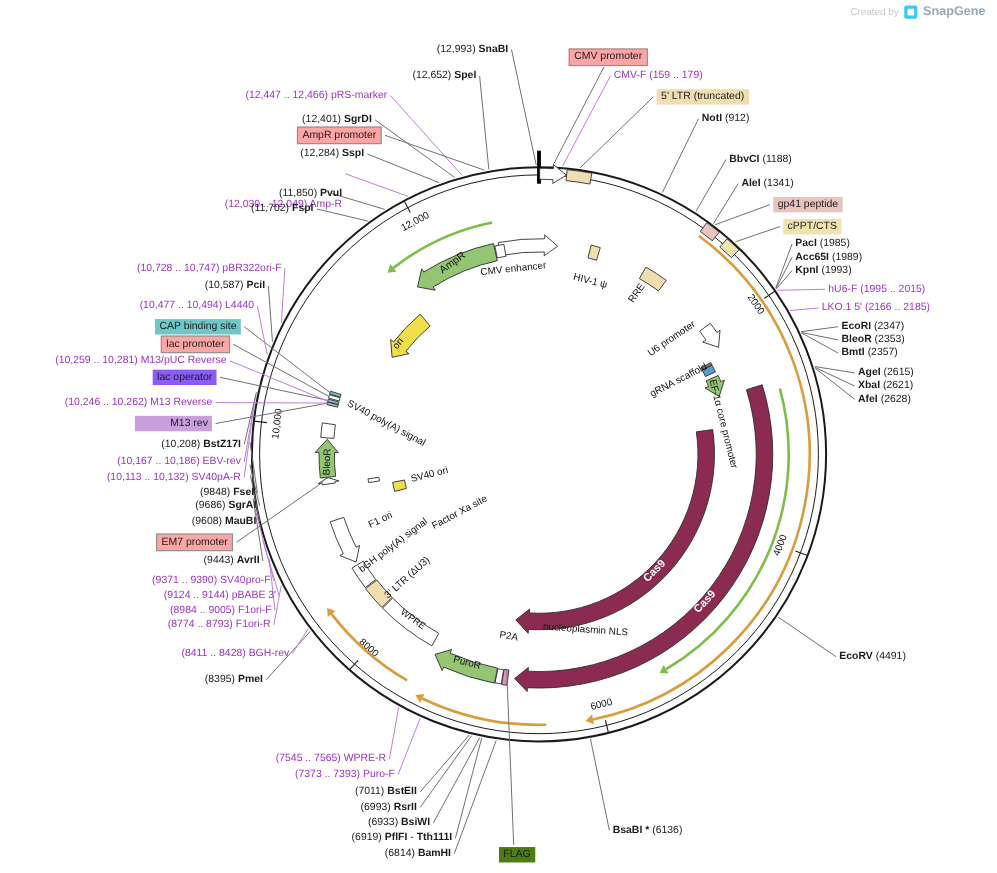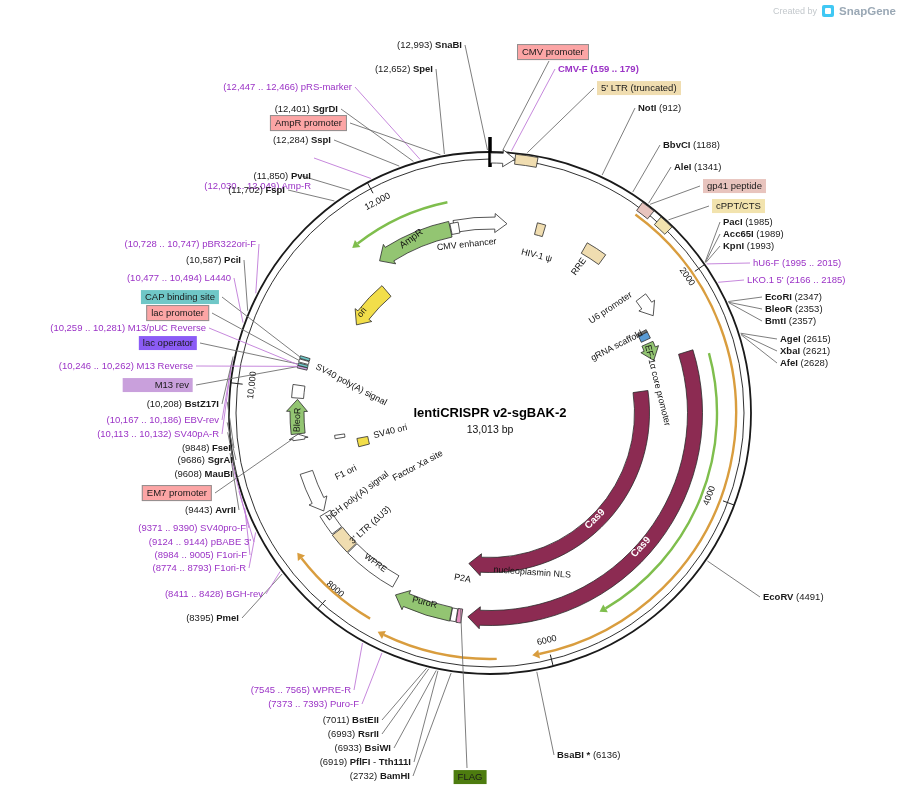--- a/index.html
+++ b/index.html
@@ -173,42 +173,42 @@
       <div class="callout align-r" style="left: 462px; top: 45px;"><span>(12,993) </span><span class="b">SnaBI</span></div>
       <div class="callout align-r" style="left: 433px; top: 69px;"><span>(12,652) </span><span class="b">SpeI</span></div>
       <div class="callout align-r primer" style="left: 352px; top: 87px;"><span>(12,447 .. 12,466)  </span><span>pRS-marker</span></div>
       <div class="callout align-r" style="left: 338px; top: 109px;"><span>(12,401) </span><span class="b">SgrDI</span></div>
       <div class="callout align-r" style="left: 347px; top: 123px; padding-left: 22px;"><span class="lbl-box">AmpR promoter</span></div>
       <div class="callout align-r" style="left: 331px; top: 140px;"><span>(12,284) </span><span class="b">SspI</span></div>
       <div class="callout align-r primer" style="left: 311px; top: 158px; margin-top: 28px;"><span>(12,030 .. 12,049)  </span><span>Amp-R</span></div>
       <div class="callout align-r" style="left: 299px; top: 176px; margin-left: 12px;"><span>(11,850) </span><span class="b">PvuI</span></div>
       <div class="callout align-r" style="left: 285px; top: 190px;"><span>(11,702) </span><span class="b">FspI</span></div>
       <div class="callout align-l" style="left: 517px; top: 52px;"><span class="lbl-box">CMV promoter</span></div>
-      <div class="callout align-l primer" style="left: 558px; top: 69px; font-weight: bold;"><span>CMV-F  </span><span>(159 .. 179)</span></div>
+      <div class="callout align-l primer" style="left: 558px; top: 69px;"><span>CMV-F  </span><span>(159 .. 179)</span></div>
       <div class="callout align-l" style="left: 597px; top: 88px;"><span class="lbl-hl" style="background: rgb(240, 221, 176);">5' LTR (truncated)</span></div>
       <div class="callout align-l" style="left: 638px; top: 108px;"><span class="b">NotI</span><span>  (912)</span></div>
       <div class="callout align-l" style="left: 663px; top: 145px;"><span class="b">BbvCI</span><span>  (1188)</span></div>
       <div class="callout align-l" style="left: 674px; top: 167px;"><span class="b">AleI</span><span>  (1341)</span></div>
       <div class="callout align-l" style="left: 703px; top: 186px;"><span class="lbl-hl" style="background: rgb(232, 196, 190);">gp41 peptide</span></div>
       <div class="callout align-l" style="left: 712px; top: 206px;"><span class="lbl-hl" style="background: rgb(242, 227, 174);">cPPT/CTS</span></div>
       <div class="callout align-l" style="left: 723px; top: 222px;"><span class="b">PacI</span><span>  (1985)</span></div>
       <div class="callout align-l" style="left: 723px; top: 234px;"><span class="b">Acc65I</span><span>  (1989)</span></div>
       <div class="callout align-l" style="left: 723px; top: 246px;"><span class="b">KpnI</span><span>  (1993)</span></div>
       <div class="callout align-l primer" style="left: 753px; top: 263px;"><span>hU6-F  </span><span>(1995 .. 2015)</span></div>
       <div class="callout align-l primer" style="left: 747px; top: 280px;"><span>LKO.1 5'  </span><span>(2166 .. 2185)</span></div>
       <div class="callout align-l" style="left: 765px; top: 297px;"><span class="b">EcoRI</span><span>  (2347)</span></div>
       <div class="callout align-l" style="left: 765px; top: 309px;"><span class="b">BleoR</span><span>  (2353)</span></div>
       <div class="callout align-l" style="left: 765px; top: 321px;"><span class="b">BmtI</span><span>  (2357)</span></div>
       <div class="callout align-l" style="left: 780px; top: 339px;"><span class="b">AgeI</span><span>  (2615)</span></div>
       <div class="callout align-l" style="left: 780px; top: 351px;"><span class="b">XbaI</span><span>  (2621)</span></div>
       <div class="callout align-l" style="left: 780px; top: 363px;"><span class="b">AfeI</span><span>  (2628)</span></div>
       <div class="callout align-l" style="left: 763px; top: 597px;"><span class="b">EcoRV</span><span>   (4491)</span></div>
       <div class="callout align-l" style="left: 557px; top: 755px;"><span class="b">BsaBI *</span><span>   (6136)</span></div>
       <div class="callout align-c" style="left: 470px; top: 777px;"><span class="lbl-hl" style="background: #4d7c0f;">FLAG</span></div>
-      <div class="callout align-r" style="left: 410px; top: 776px;"><span>(2732) </span><span class="b">BamHI</span></div>
+      <div class="callout align-r" style="left: 410px; top: 776px;"><span>(6814) </span><span class="b">BamHI</span></div>
       <div class="callout align-r" style="left: 411px; top: 762px;"><span>(6919) </span><span class="b">PflFI</span><span>  - </span><span class="b">Tth111I</span></div>
       <div class="callout align-r" style="left: 391px; top: 748px;"><span>(6933) </span><span class="b">BsiWI</span></div>
       <div class="callout align-r" style="left: 379px; top: 734px;"><span>(6993) </span><span class="b">RsrII</span></div>
       <div class="callout align-r" style="left: 379px; top: 720px;"><span>(7011) </span><span class="b">BstEII</span></div>
       <div class="callout align-r primer" style="left: 359px; top: 704px;"><span>(7373 .. 7393)  </span><span>Puro-F</span></div>
       <div class="callout align-r primer" style="left: 351px; top: 690px;"><span>(7545 .. 7565)  </span><span>WPRE-R</span></div>
       <div class="callout align-r" style="left: 239px; top: 618px;"><span>(8395) </span><span class="b">PmeI</span></div>
       <div class="callout align-r primer" style="left: 263px; top: 594px;"><span>(8411 .. 8428)  </span><span>BGH-rev</span></div>
       <div class="callout align-r primer" style="left: 246px; top: 568px;"><span>(8774 .. 8793)  </span><span>F1ori-R</span></div>
       <div class="callout align-r primer" style="left: 247px; top: 555px;"><span>(8984 .. 9005)  </span><span>F1ori-F</span></div>
@@ -226,23 +226,19 @@
       <div class="callout align-r primer" style="left: 193px; top: 366px;"><span>(10,246 .. 10,262)  </span><span>M13 Reverse</span></div>
       <div class="callout align-r" style="left: 197px; top: 343px;"><span class="lbl-hl" style="background: #8b5cf6;">lac operator</span></div>
       <div class="callout align-r primer" style="left: 206px; top: 328px;"><span>(10,259 .. 10,281)  </span><span>M13/pUC Reverse</span></div>
       <div class="callout align-r" style="left: 209px; top: 313px;"><span class="lbl-box">lac promoter</span></div>
       <div class="callout align-r" style="left: 219px; top: 297px;"><span class="lbl-hl" style="background: rgb(111, 199, 199);">CAP binding site</span></div>
       <div class="callout align-r primer" style="left: 231px; top: 278px;"><span>(10,477 .. 10,494)  </span><span>L4440</span></div>
       <div class="callout align-r" style="left: 241px; top: 260px;"><span>(10,587) </span><span class="b">PciI</span></div>
       <div class="callout align-r primer" style="left: 256px; top: 244px;"><span>(10,728 .. 10,747)  </span><span>pBR322ori-F</span></div>
     </div>
 
-  <div id="title">
-    <div class="name">lentiCRISPR v2-sgBAK-2</div>
-    <div class="bp">13,013 bp</div>
-  </div>
 
   <div id="wm">
     <span class="cb">Created by</span>
     <span class="logo"></span>
     <span class="brand">SnapGene</span>
   </div>
 </div>
 
 </body></html>

